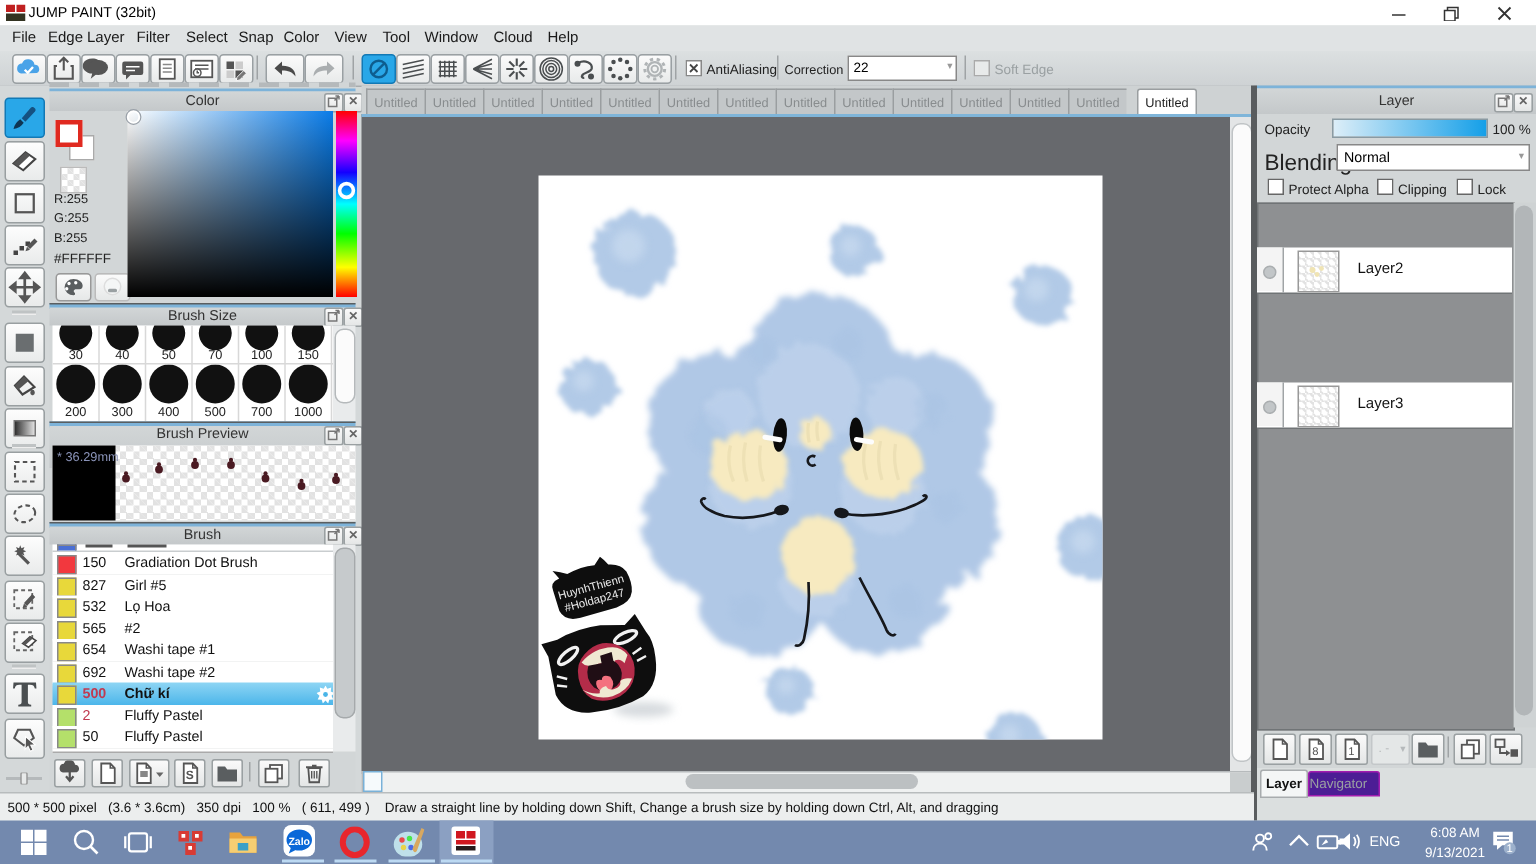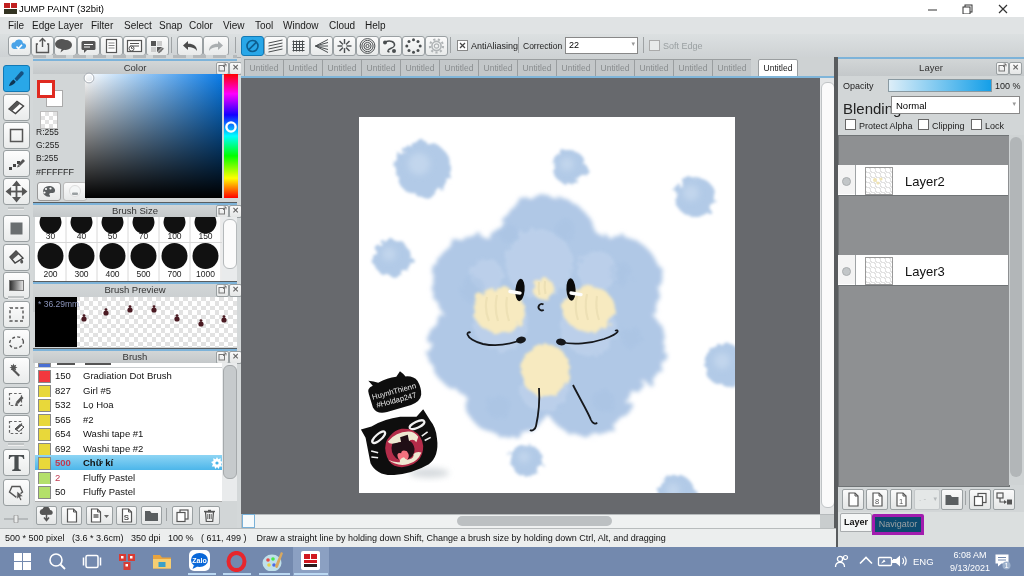--- a/index.html
+++ b/index.html
@@ -29,21 +29,21 @@
 #huebar{left:224px;top:74px;width:14px;height:124px;background:linear-gradient(to bottom,#f00 0%,#f0f 16%,#1400ff 33%,#0ff 50%,#0f0 66%,#ff0 84%,#f00 100%);}
 
 .brow{position:absolute;left:35px;width:187px;height:15px;background:#fff;border-bottom:1px solid #c9cdcf;font-size:9.5px;color:#111;}
 .bsw{position:absolute;left:3px;top:2px;width:11px;height:11px;border:1px solid #888;}
 .bnum{position:absolute;left:20px;top:2px;width:24px;}
 .bname{position:absolute;left:48px;top:2px;}
 
 #rpanel{left:838px;top:57px;width:186px;height:490px;background:#d2d6d7;}
 .lrow{position:absolute;left:0;width:170px;height:30px;background:#fff;border-bottom:1px solid #707476;}
 .lthumb{position:absolute;left:27px;top:2px;width:26px;height:26px;border:1px solid #999;}
-.lname{position:absolute;left:67px;top:9px;font-size:13px;color:#111;}
+.lname{position:absolute;left:67px;top:9px;font-size:10px;color:#111;}
 .leye{position:absolute;left:4px;top:12px;width:7px;height:7px;border-radius:50%;background:#c2c6c8;border:1px solid #aaaeb0;}
 .ldiv{position:absolute;left:17px;top:0;width:1px;height:30px;background:#a0a4a6;}
 
 #tabbar{left:241px;top:57px;width:595px;height:19px;background:#ced2d3;}
 .tab{position:absolute;top:2px;width:38px;height:17px;background:#c3c7c9;border:1px solid #9a9ea0;border-right:none;font-size:8.5px;color:#888c8e;text-align:center;line-height:16px;}
 .tab.act{background:#fff;color:#1a1a1a;border-right:1px solid #9a9ea0;border-radius:2px 2px 0 0;}
 #viewport{left:241px;top:76px;width:579px;height:438px;background:#67696d;border-top:2px solid #7fb5d9;}
 #vsb{left:820px;top:76px;width:14px;height:438px;background:#e3e5e6;border-top:2px solid #7fb5d9;}
 #vsbthumb{left:821px;top:82px;width:12px;height:424px;background:#fbfbfb;border:1px solid #c0c4c6;border-radius:6px;}
 #hsb{left:241px;top:514px;width:593px;height:14px;background:#eff1f1;border:1px solid #b6babc;}
@@ -739,21 +739,21 @@
       </svg></div>
   <div class="pbtn" style="left:155px;top:432px;width:20px;height:19px"><svg width="20" height="19">
         <rect x="3" y="3" width="6" height="5" fill="none" stroke="#555" stroke-width="1.2"></rect>
         <path d="M6 8 v4 h4" fill="none" stroke="#555" stroke-width="1.2"></path>
         <path d="M10 10 l3 2 -3 2z" fill="#555"></path>
         <rect x="13" y="9.5" width="5" height="5" fill="#555"></rect>
       </svg></div>
 
   <div class="abs" style="left:0;top:455px;width:186px;height:35px;background:#dbdfdf"></div>
   <div class="abs" style="left:2px;top:456px;width:30px;height:17px;background:#f4f6f6;border:1px solid #a8acae;border-radius:2px 2px 0 0;font-size:9px;color:#111;text-align:center;line-height:16px;font-weight:bold">Layer</div>
-  <div class="abs" style="left:34px;top:457px;width:46px;height:15px;background:#0c4a6e;border:3px solid #a21caf;border-radius:2px 2px 0 0;font-size:9px;color:#9aa0a2;text-align:center;line-height:15px">Navigator</div>
+  <div class="abs" style="left:34px;top:457px;width:46px;height:15px;background:#4c1d95;border:1px solid #a21caf;border-radius:2px 2px 0 0;font-size:9px;color:#9aa0a2;line-height:15px">Navigator</div>
 </div>
 
 <div class="abs" id="statusbar">
   <div class="abs" style="left:5px;top:4px">500 * 500 pixel&nbsp;&nbsp;&nbsp;(3.6 * 3.6cm)&nbsp;&nbsp;&nbsp;350 dpi&nbsp;&nbsp;&nbsp;100 %&nbsp;&nbsp;&nbsp;( 611, 499 )&nbsp;&nbsp;&nbsp;&nbsp;Draw a straight line by holding down Shift, Change a brush size by holding down Ctrl, Alt, and dragging</div>
 </div>
 
 <div class="abs" id="taskbar">
   <svg class="tbicon" style="left:14px;top:6px" width="17" height="17">
       <g fill="#fff">
         <rect x="0" y="0" width="8" height="8"></rect>

